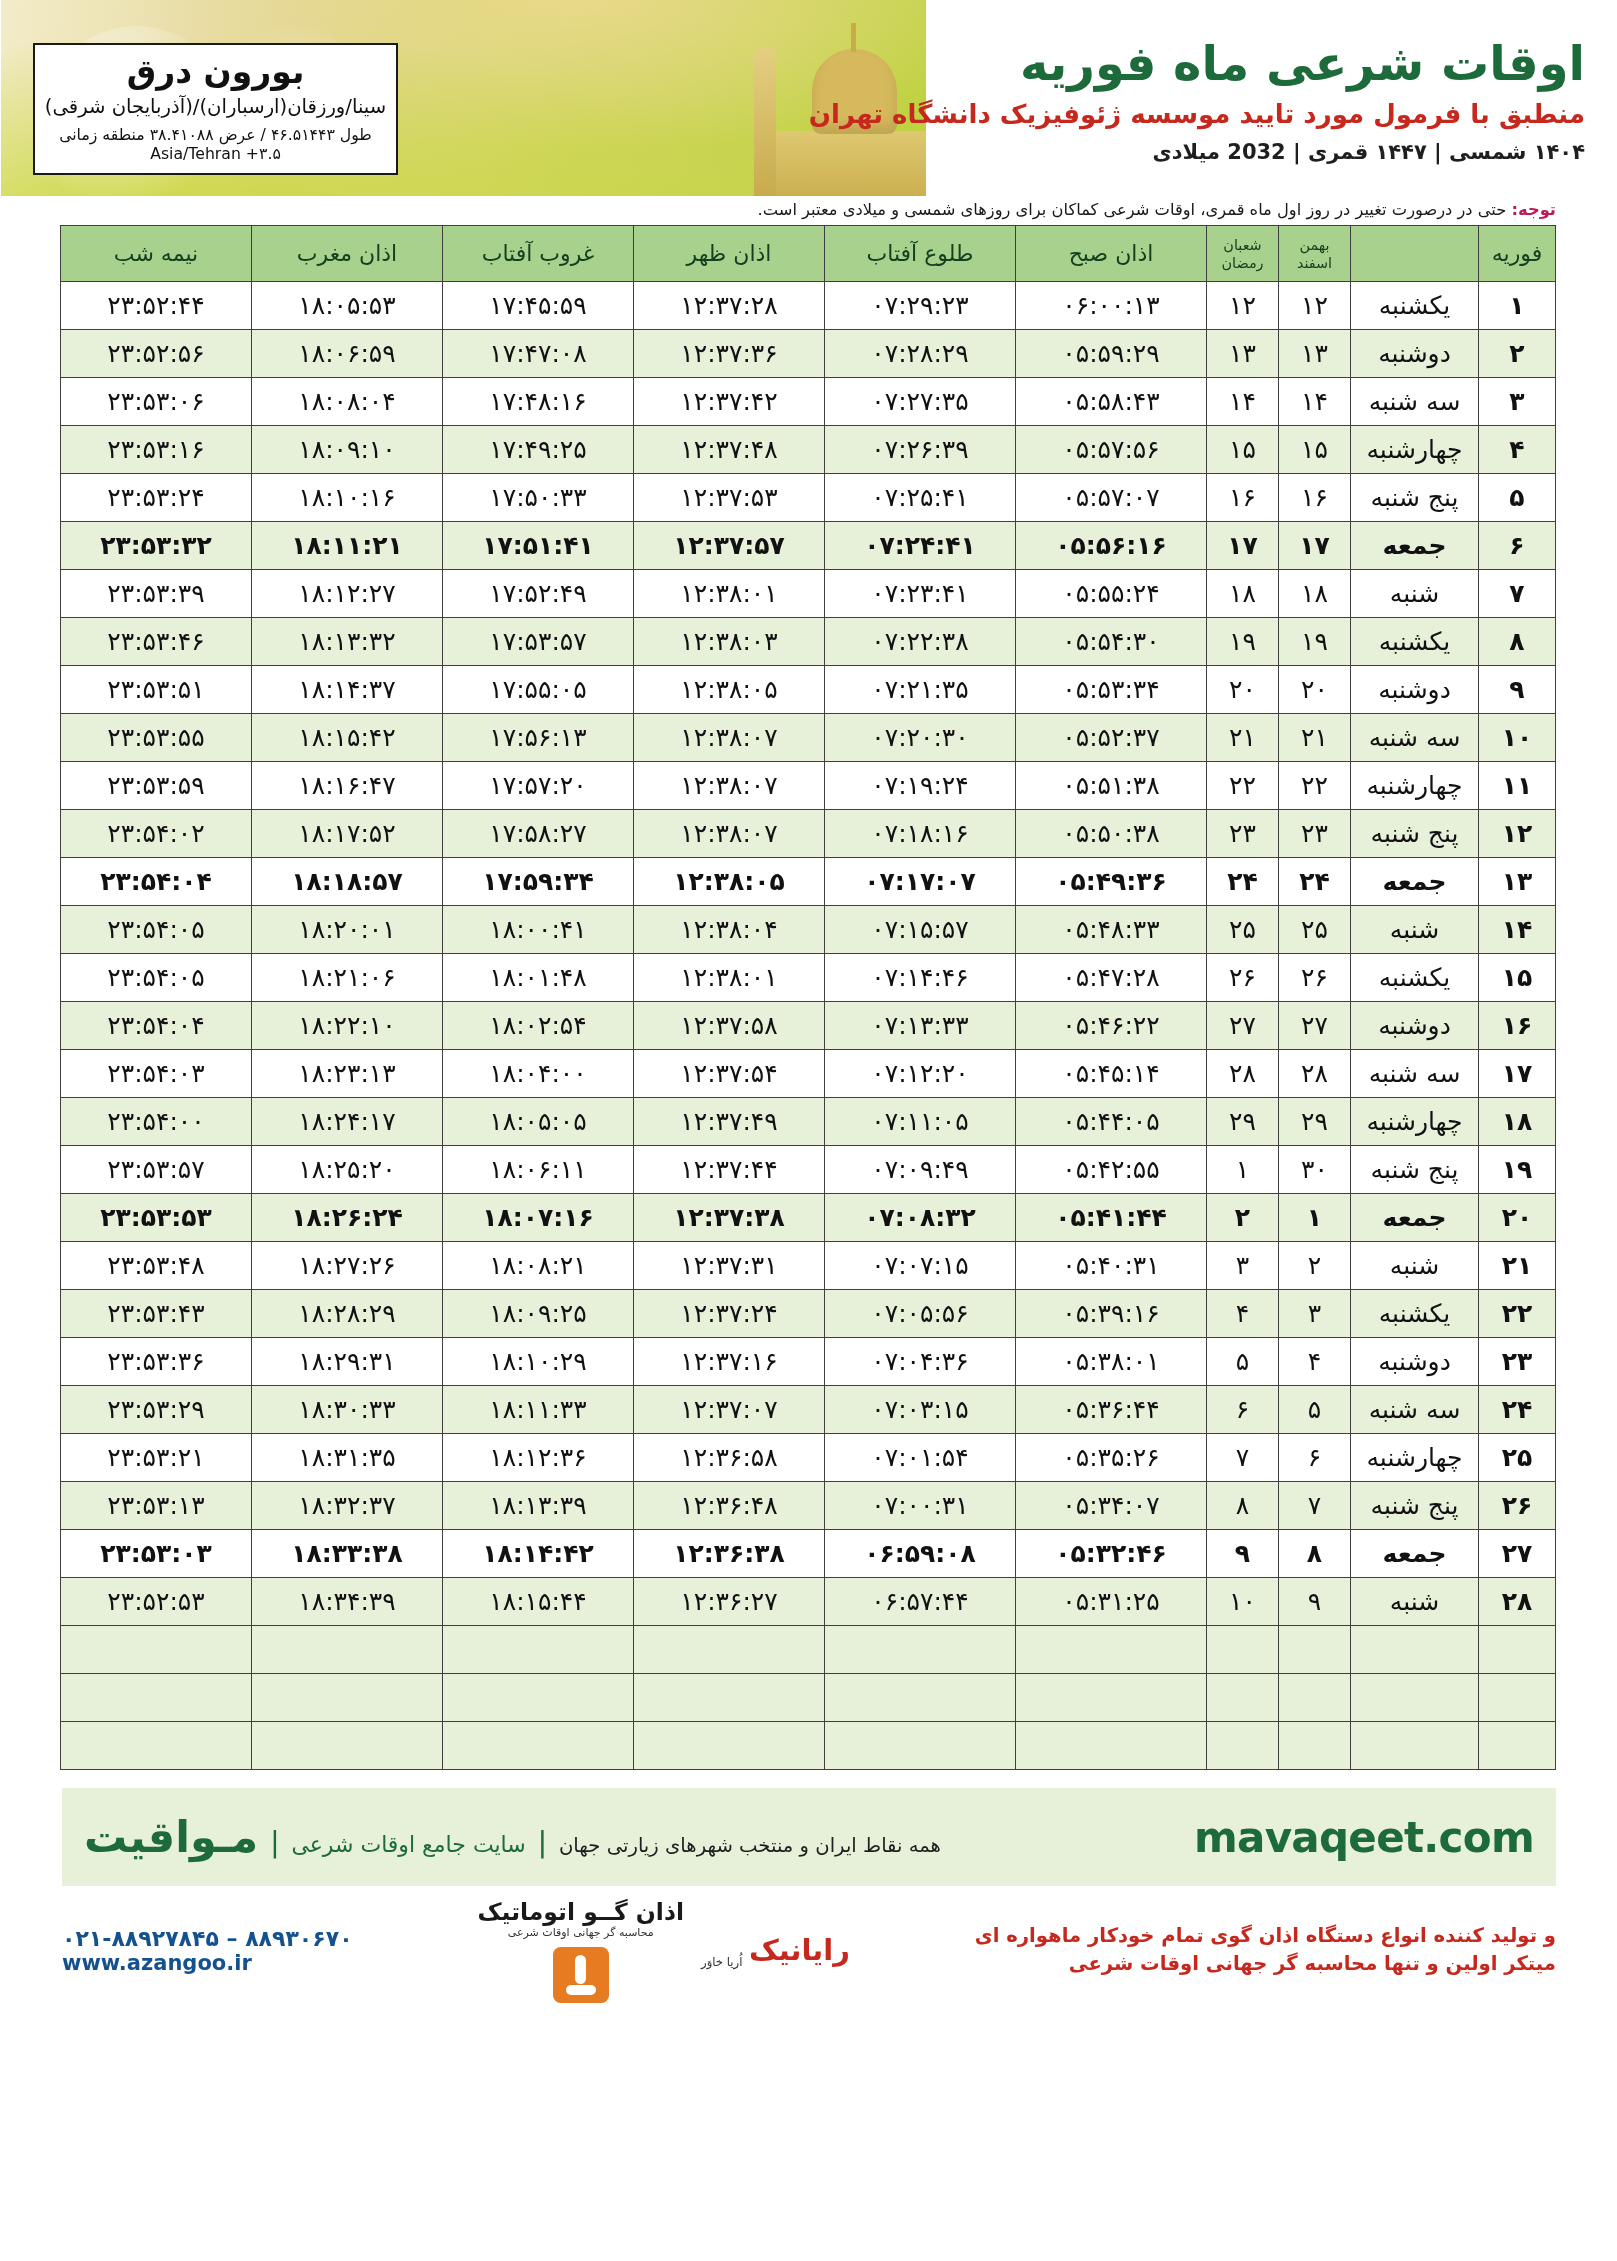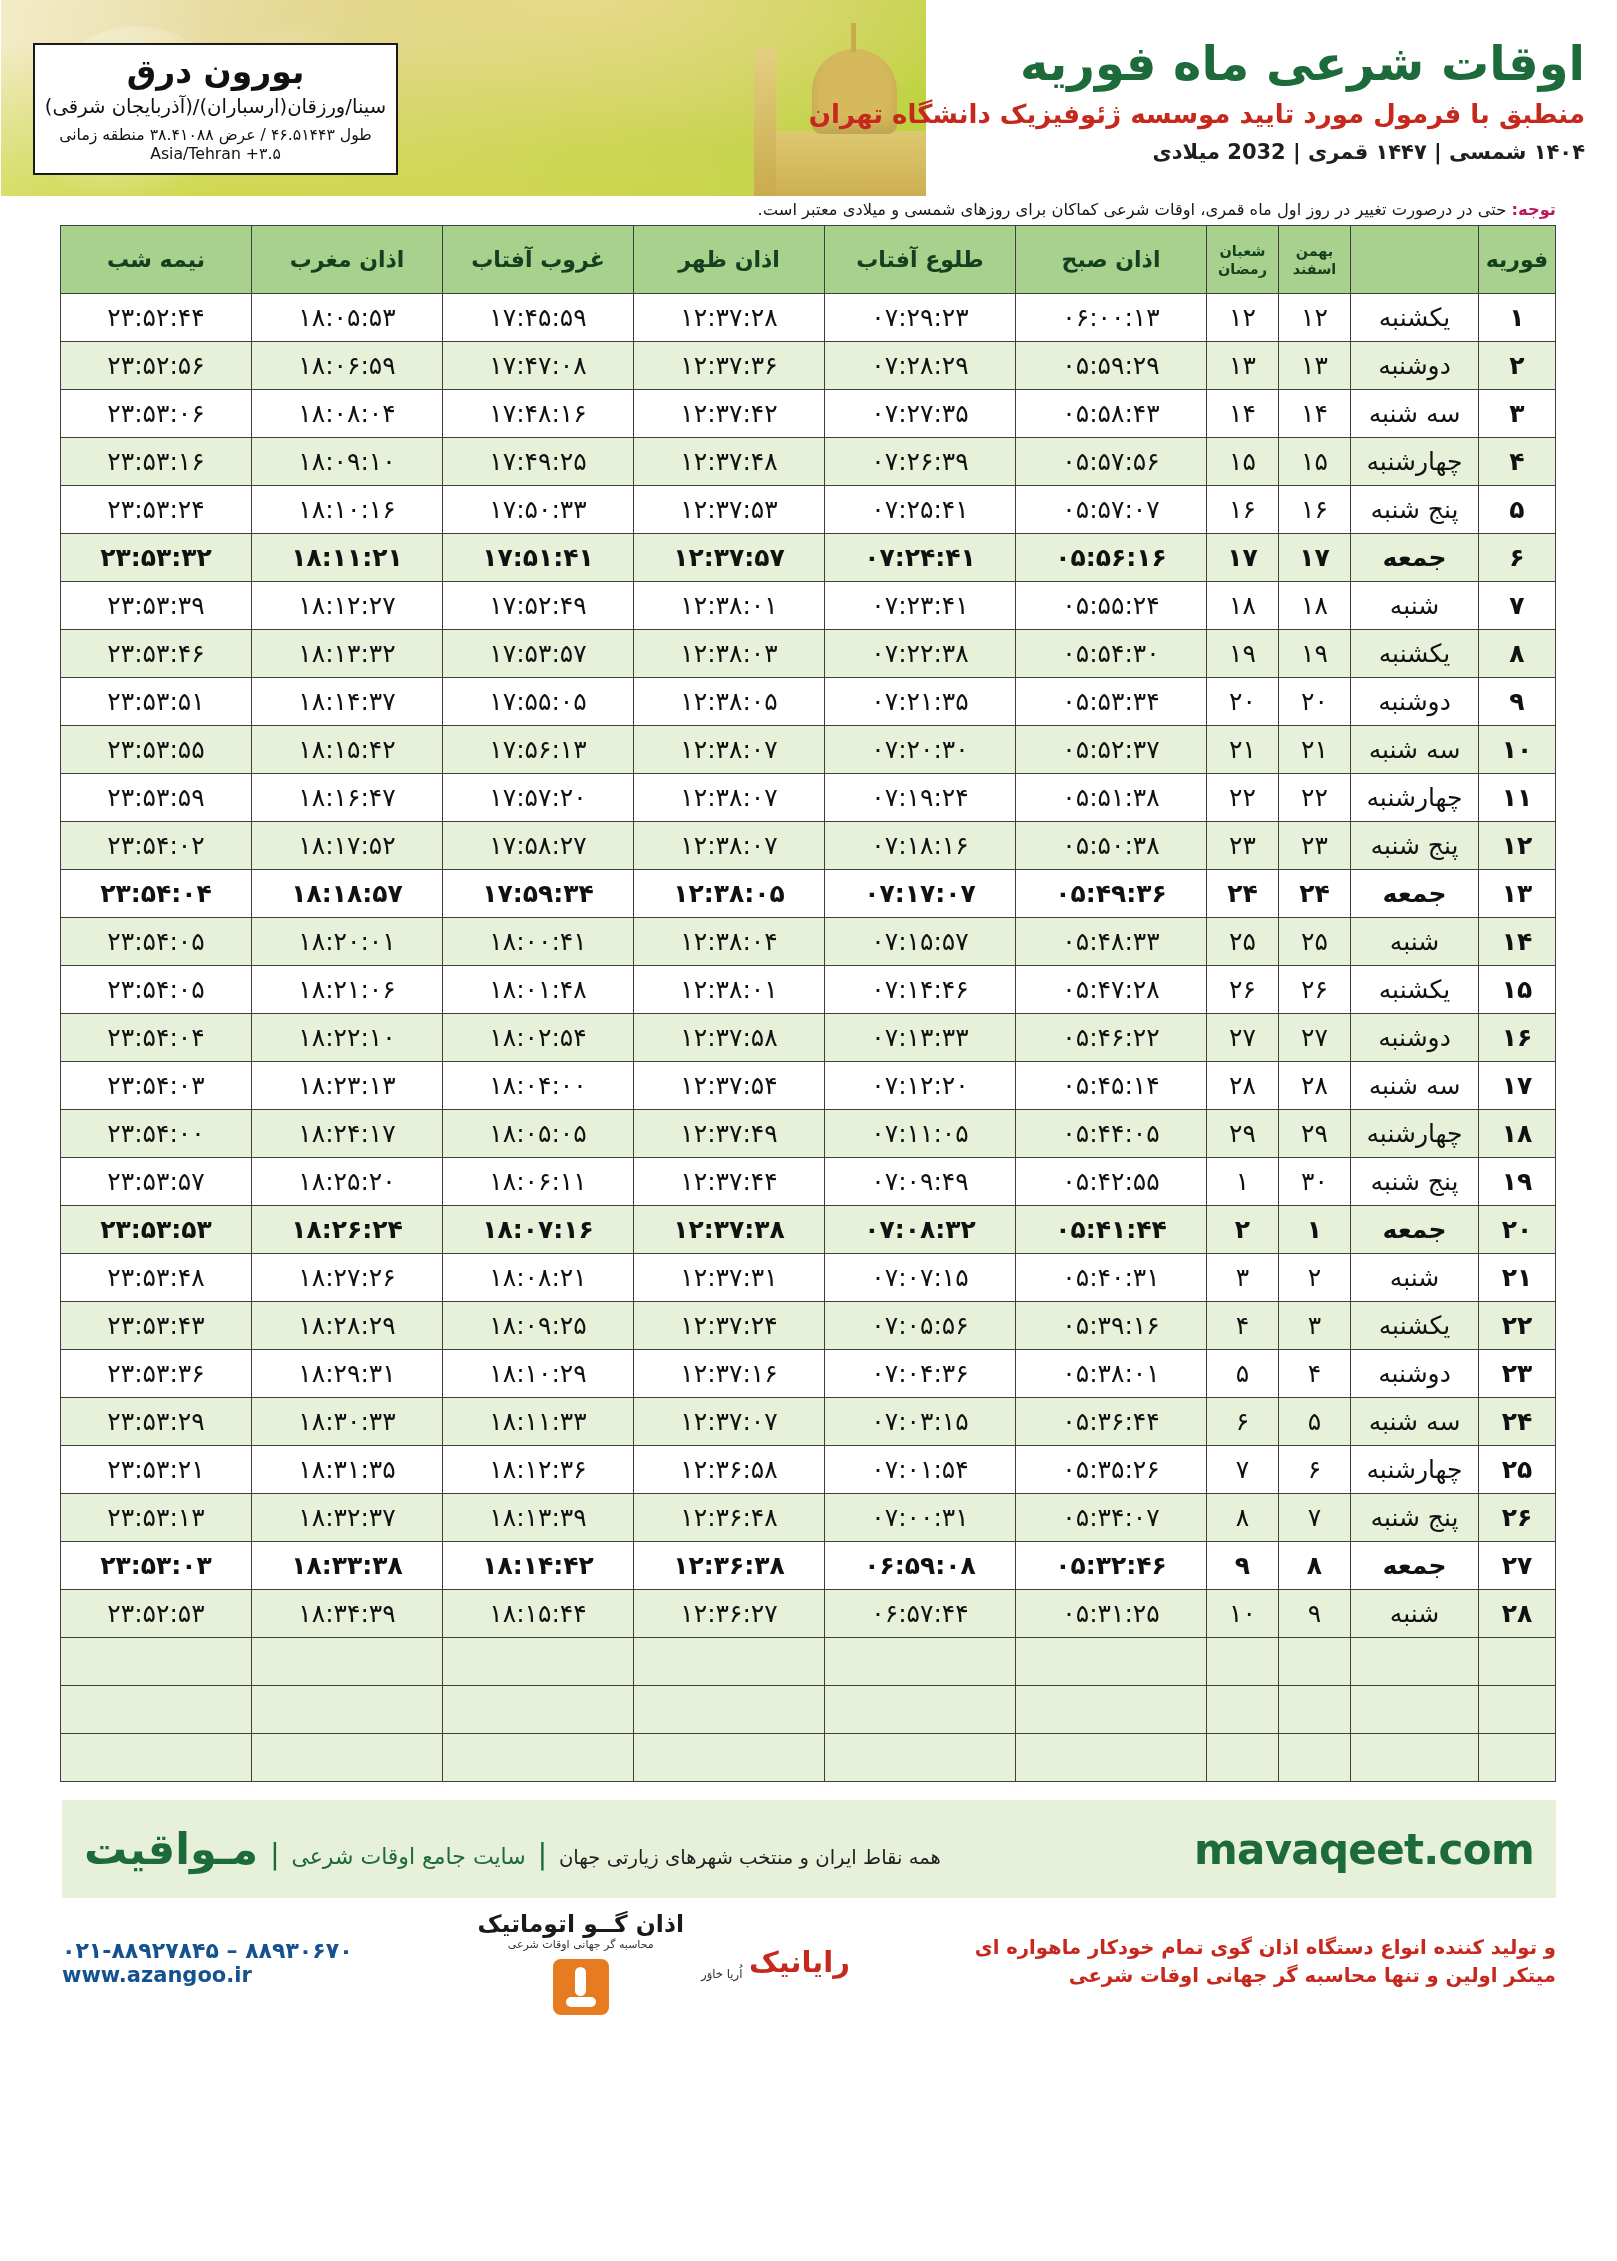--- a/index.html
+++ b/index.html
@@ -179,22 +179,22 @@
   }
   table.prayer th, table.prayer td {
     border: 1.3px solid #3f3f3f;
     text-align: center;
     font-family: "DejaVu Sans", sans-serif;
   }
   table.prayer thead th {
     background: #a9d18e;
     color: #14401f;
     font-size: 22px;
-    font-weight: bold;
-    height: 68px;
+    font-weight: normal;
+    height: 56px;
     padding: 2.6px 1.3px;
     line-height: 1.1;
   }
   table.prayer thead th.split {
     font-size: 14.4px;
     line-height: 1.25;
     padding: 1.3px;
   }
   table.prayer thead th .sp1 { display: block; }
   table.prayer thead th .sp2 { display: block; }

